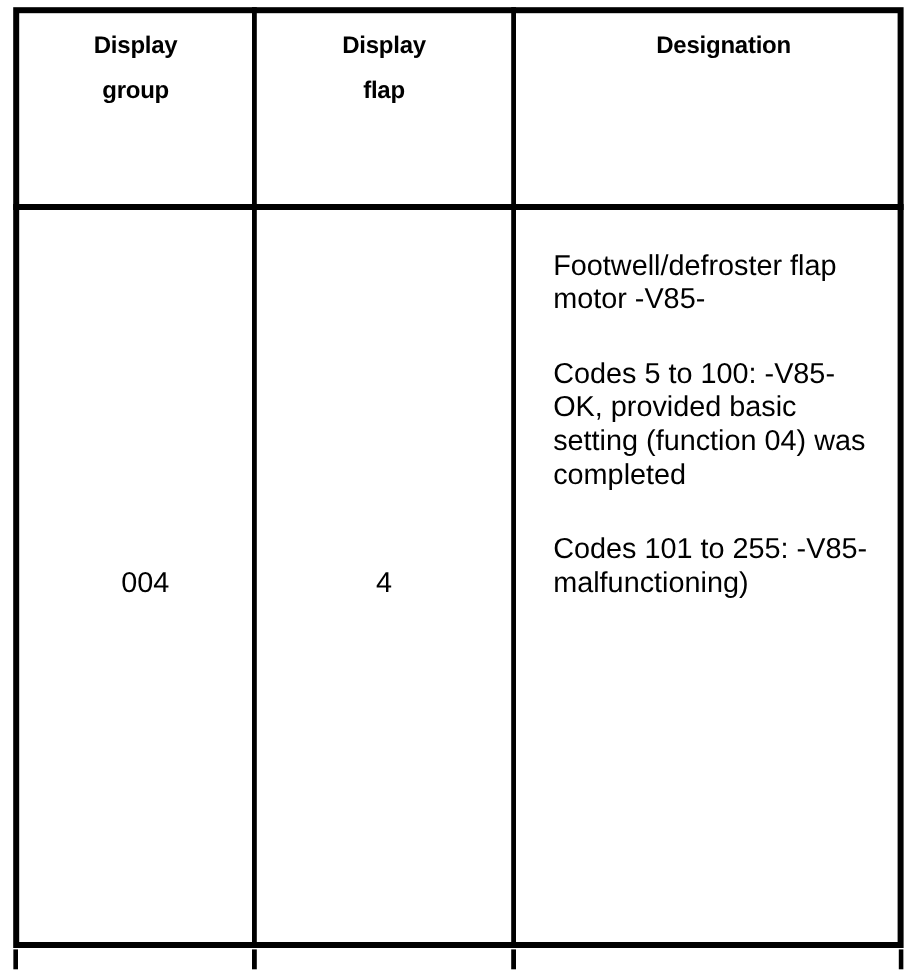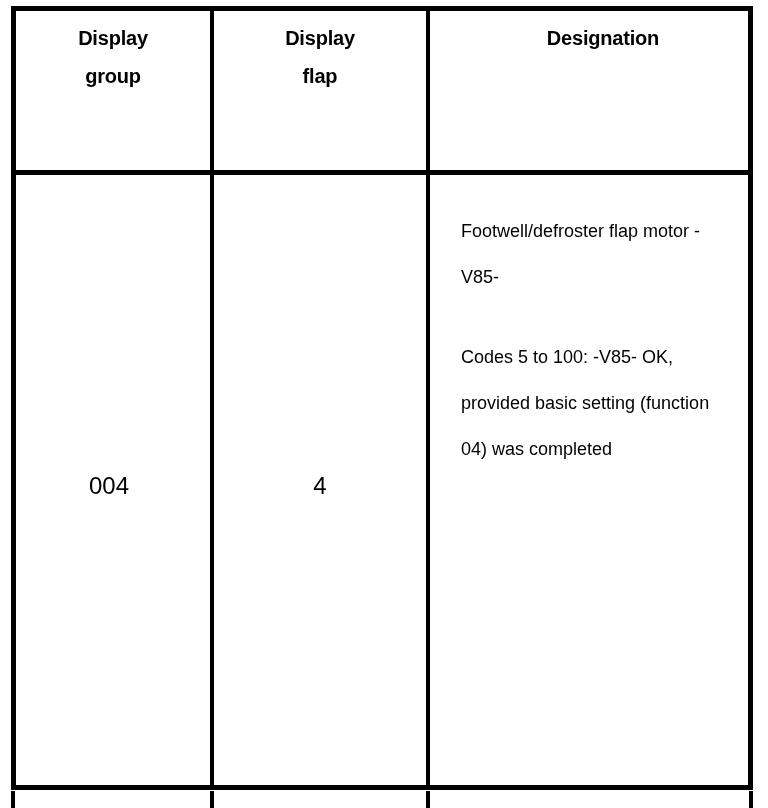--- a/index.html
+++ b/index.html
@@ -106,41 +106,41 @@
   .header-col2 { left: 203px; width: 212px; }
   .header-col3 { left: 419px; width: 318px; margin-left: 14px; }
 
   .header-line { display: block; }
 
   
   .body-cell {
     top: 169px;
     height: 610px;
   }
-  .body-col1 { left: 1px;   width: 194px; }
+  .body-col1 { left: 13px;   width: 194px; }
   .body-col2 { left: 203px; width: 212px; }
   .body-col3 { left: 419px; width: 318px; }
 
   .value-centered {
     position: absolute;
     left: 0;
     right: 0;
     top: 297px;          
     text-align: center;
     font-size: 24px;
     line-height: 28px;
   }
 
   .designation-body {
     position: absolute;
     left: 31px;          
     top: 33px;           
     width: 270px;
-    font-size: 18px;
-    line-height: 46px;
+    font-size: 24px;
+    line-height: 28px;
   }
   .designation-body p {
     margin: 0 0 34px 0;  
   }
   .designation-body p:last-child {
     margin-bottom: 0;
   }
 </style>
 </head>
 <body>
@@ -173,20 +173,21 @@
     </div>
 
     <div class="cell body-cell body-col2">
       <div class="value-centered">4</div>
     </div>
 
     <div class="cell body-cell body-col3">
       <div class="designation-body">
         <p>Footwell/defroster flap motor -V85-</p>
         <p>Codes 5 to 100: -V85- OK, provided basic setting (function 04) was completed</p>
+        <p>Codes 101 to 255: -V85- malfunctioning)</p>
       </div>
     </div>
 
   </div>
 
   <div class="next-row-sliver">
     <div class="stub stub-left"></div>
     <div class="stub stub-mid1"></div>
     <div class="stub stub-mid2"></div>
     <div class="stub stub-right"></div>

